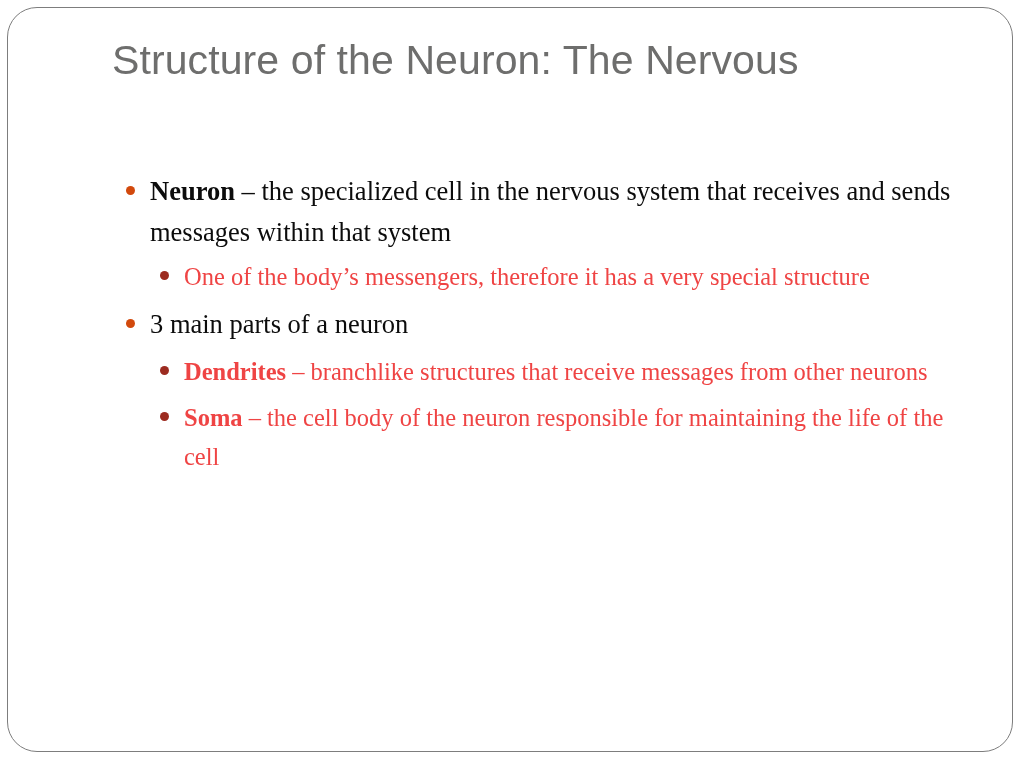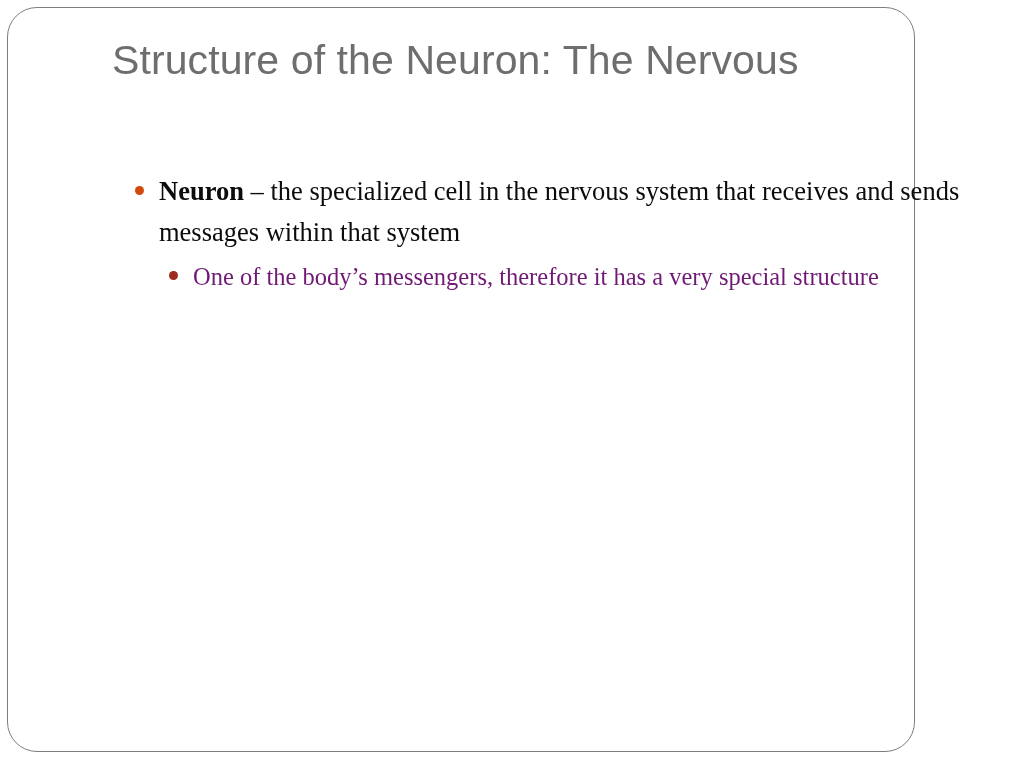--- a/index.html
+++ b/index.html
@@ -11,21 +11,21 @@
     width: 1024px;
     height: 768px;
     overflow: hidden;
     font-family: "Liberation Serif", serif;
   }
 
   #slide {
     position: absolute;
     left: 7px;
     top: 7px;
-    width: 908px;
+    width: 1006px;
     height: 745px;
     box-sizing: border-box;
     background: #ffffff;
     border: 1px solid #7d7d7d;
     border-radius: 30px;
   }
 
   
   #title-block {
     position: absolute;
@@ -39,21 +39,21 @@
     font-weight: 400;
     color: #6e6e6d;
     line-height: 49px;
     letter-spacing: 0.1px;
     white-space: nowrap;
   }
 
   
   #body-block {
     position: absolute;
-    left: 9px;
+    left: 0;
     top: 163px;
     width: 1008px;
     font-family: Liberation Serif, serif;
   }
 
   .bullet-row {
     position: relative;
     box-sizing: border-box;
   }
 
@@ -74,21 +74,21 @@
     border-radius: 50%;
     background: #d2490c;
   }
 
   
   .lvl2 {
     padding-left: 176px;
     padding-right: 48px;
     font-size: 24.5px;
     line-height: 39px;
-    color: #701a75;
+    color: #ef4444;
   }
   .lvl2 > .dot {
     position: absolute;
     left: 152px;
     top: 14px;
     width: 9px;
     height: 9px;
     border-radius: 50%;
     background: #9c2b20;
   }
@@ -115,18 +115,30 @@
     <div class="bullet-row lvl1 sp-after-1">
       <span class="dot"></span>
       <span class="term">Neuron</span><span> – the specialized cell in the nervous system that receives and sends messages within that system</span>
     </div>
 
     <div class="bullet-row lvl2 sp-after-2">
       <span class="dot"></span>
       <span class="term"></span><span>One of the body’s messengers, therefore it has a very special structure</span>
     </div>
 
+    <div class="bullet-row lvl1 sp-after-3">
+      <span class="dot"></span>
+      <span class="term"></span><span>3 main parts of a neuron</span>
+    </div>
 
+    <div class="bullet-row lvl2 sp-after-4">
+      <span class="dot"></span>
+      <span class="term">Dendrites</span><span> – branchlike structures that receive messages from other neurons</span>
+    </div>
 
+    <div class="bullet-row lvl2 sp-after-5">
+      <span class="dot"></span>
+      <span class="term">Soma</span><span> – the cell body of the neuron responsible for maintaining the life of the cell</span>
+    </div>
 
 
   </div>
 </div>
 
 </body></html>

